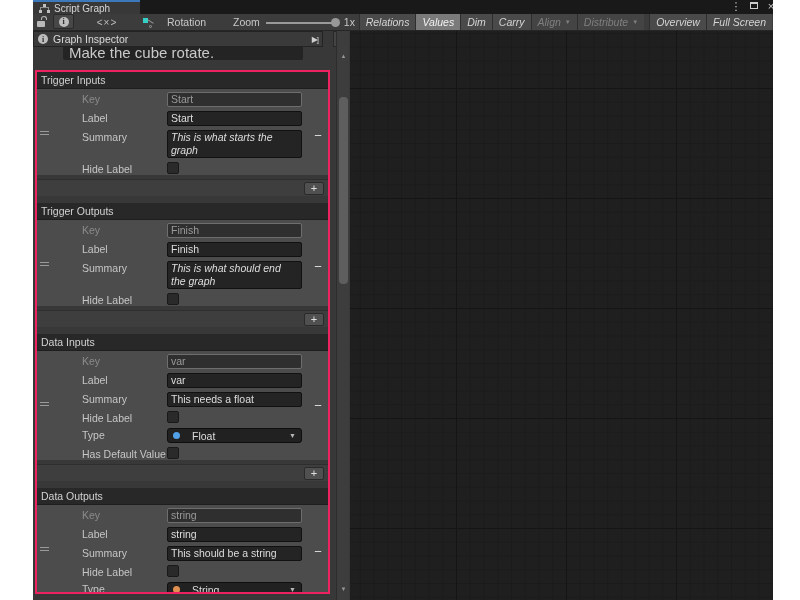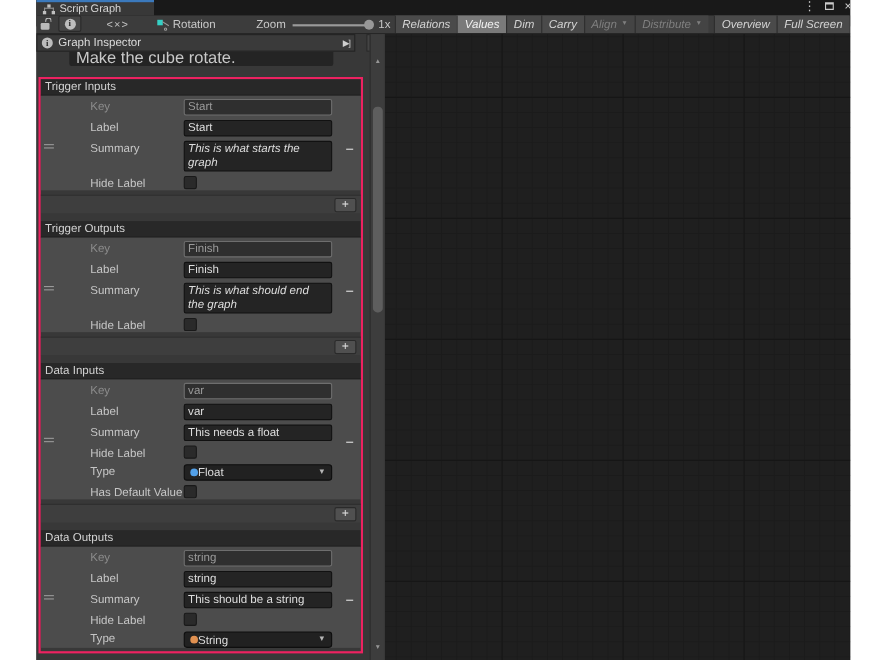--- a/index.html
+++ b/index.html
@@ -27,21 +27,21 @@
   .toolbar{position:absolute;left:0;top:14px;width:740px;height:17px;background:#3c3c3c;border-bottom:1px solid #262626;
            color:#c8c8c8;font-size:10.5px;}
   .tl{position:absolute;top:0;height:16px;display:flex;align-items:center;}
   .lock{left:4px;width:14px;}
   .lock .body{width:8px;height:6px;background:#b9b9b9;border-radius:1px;margin-top:3px;}
   .lock .shackle{position:absolute;left:4px;top:2px;width:6px;height:4px;border:1.5px solid #b9b9b9;border-bottom:none;border-radius:3px 3px 0 0;}
   .infobtn{left:20px;width:21px;height:15px;background:#474747;border:1px solid #2a2a2a;border-radius:2px;justify-content:center;}
   .icircle{width:10px;height:10px;border-radius:50%;background:#bdbdbd;color:#2b2b2b;font-size:8px;font-weight:bold;
            display:flex;align-items:center;justify-content:center;font-family:"Liberation Serif",serif;}
   .codebtn{left:58px;width:32px;justify-content:center;color:#bdbdbd;font-size:10px;letter-spacing:1px;}
-  .rotgrp{left:110px;gap:3px;}
+  .rotgrp{left:110px;gap:13px;}
   .roticon{position:relative;width:11px;height:11px;}
   .roticon .sq{position:absolute;left:0;top:1px;width:5px;height:5px;background:#35d0c5;}
   .roticon .l1{position:absolute;left:4px;top:4px;width:7px;height:1px;background:#9a9a9a;transform:rotate(32deg);}
   .roticon .l2{position:absolute;left:6px;top:8px;width:3px;height:3px;border:1px solid #9a9a9a;border-radius:50%;}
   .zoomgrp{left:188px;gap:6px;margin-left:12px;}
   .slider{position:relative;width:72px;height:10px;}
   .slider .track{position:absolute;left:0;top:5px;width:72px;height:1.5px;background:#9a9a9a;}
   .slider .knob{position:absolute;right:-2px;top:1px;width:9px;height:9px;border-radius:50%;background:#989898;}
   .btnrow{position:absolute;right:1px;top:0;height:16px;display:flex;align-items:stretch;}
   .tbtn{display:flex;align-items:center;padding:0 6px;background:#4a4a4a;border-left:1px solid #2e2e2e;color:#d4d4d4;cursor:default;font-style:italic;}
@@ -65,32 +65,32 @@
   .sbar{position:absolute;left:303px;top:0;width:13px;height:569px;background:#3d3d3d;border-left:1px solid #2c2c2c;}
   .sbar .up{position:absolute;left:0;top:22px;width:13px;text-align:center;color:#969696;font-size:6px;}
   .sbar .down{position:absolute;left:0;top:555px;width:13px;text-align:center;color:#969696;font-size:6px;}
   .sbar .thumb{position:absolute;left:2px;top:66px;width:9px;height:187px;background:#5e5e5e;border-radius:4px;}
 
   
   .pinkbox{position:absolute;left:2px;top:39px;width:295px;height:524px;border:2px solid #ed2261;background:#383838;overflow:hidden;}
 
   .sec{position:relative;}
   .sec-h{height:15px;background:#282828;border-bottom:1px solid #1e1e1e;color:#d2d2d2;font-size:10.5px;
-         display:flex;align-items:center;padding:1px 4px;}
+         display:flex;align-items:center;padding:8px 4px;}
   .sec-b{background:#4c4c4c;padding-top:3px;}
   .row{display:flex;align-items:flex-start;padding-left:45px;margin-bottom:4px;}
   .rlbl{width:85px;flex:0 0 85px;color:#c6c6c6;font-size:10.5px;padding-top:1px;}
   .row.dis .rlbl{color:#8b8b8b;}
   .fld{width:135px;min-height:13px;background:#242424;border:1px solid #111111;border-radius:2px;
        color:#dedede;font-size:10.5px;padding:0 3px;line-height:13px;}
   .row.dis .fld{background:#2f2f2f;border-color:#6e6e6e;color:#9a9a9a;}
   .fld.multi{line-height:13px;min-height:27px;font-style:italic;}
   .cb{width:12px;height:12px;background:#2a2a2a;border:1px solid #191919;border-radius:2px;}
   .ddown{width:135px;height:15px;background:#212121;border:1px solid #0e0e0e;border-radius:3px;
-         display:flex;align-items:center;gap:0;padding:0 5px;color:#dcdcdc;font-size:10.5px;}
+         display:flex;align-items:center;gap:12px;padding:0 5px;color:#dcdcdc;font-size:10.5px;}
   .dot{width:7px;height:7px;border-radius:50%;}
   .dot.float{background:#52a0e8;}
   .dot.string{background:#e09050;}
   .ddown .car{margin-left:auto;color:#b5b5b5;font-size:7px;}
   .minus{position:absolute;right:3px;color:#e0e0e0;font-size:13px;width:14px;text-align:center;cursor:default;}
   .handle{position:absolute;left:3px;width:9px;height:4px;border-top:1px solid #9a9a9a;border-bottom:1px solid #9a9a9a;}
   .addrow{height:17px;background:#3e3e3e;border-top:1px solid #2e2e2e;position:relative;}
   .plusbtn{position:absolute;right:4px;top:2px;width:20px;height:13px;background:#505050;border:1px solid #2a2a2a;border-radius:2px;
            color:#e0e0e0;font-size:11px;line-height:11px;text-align:center;}
   .gap{height:7px;background:#383838;}

